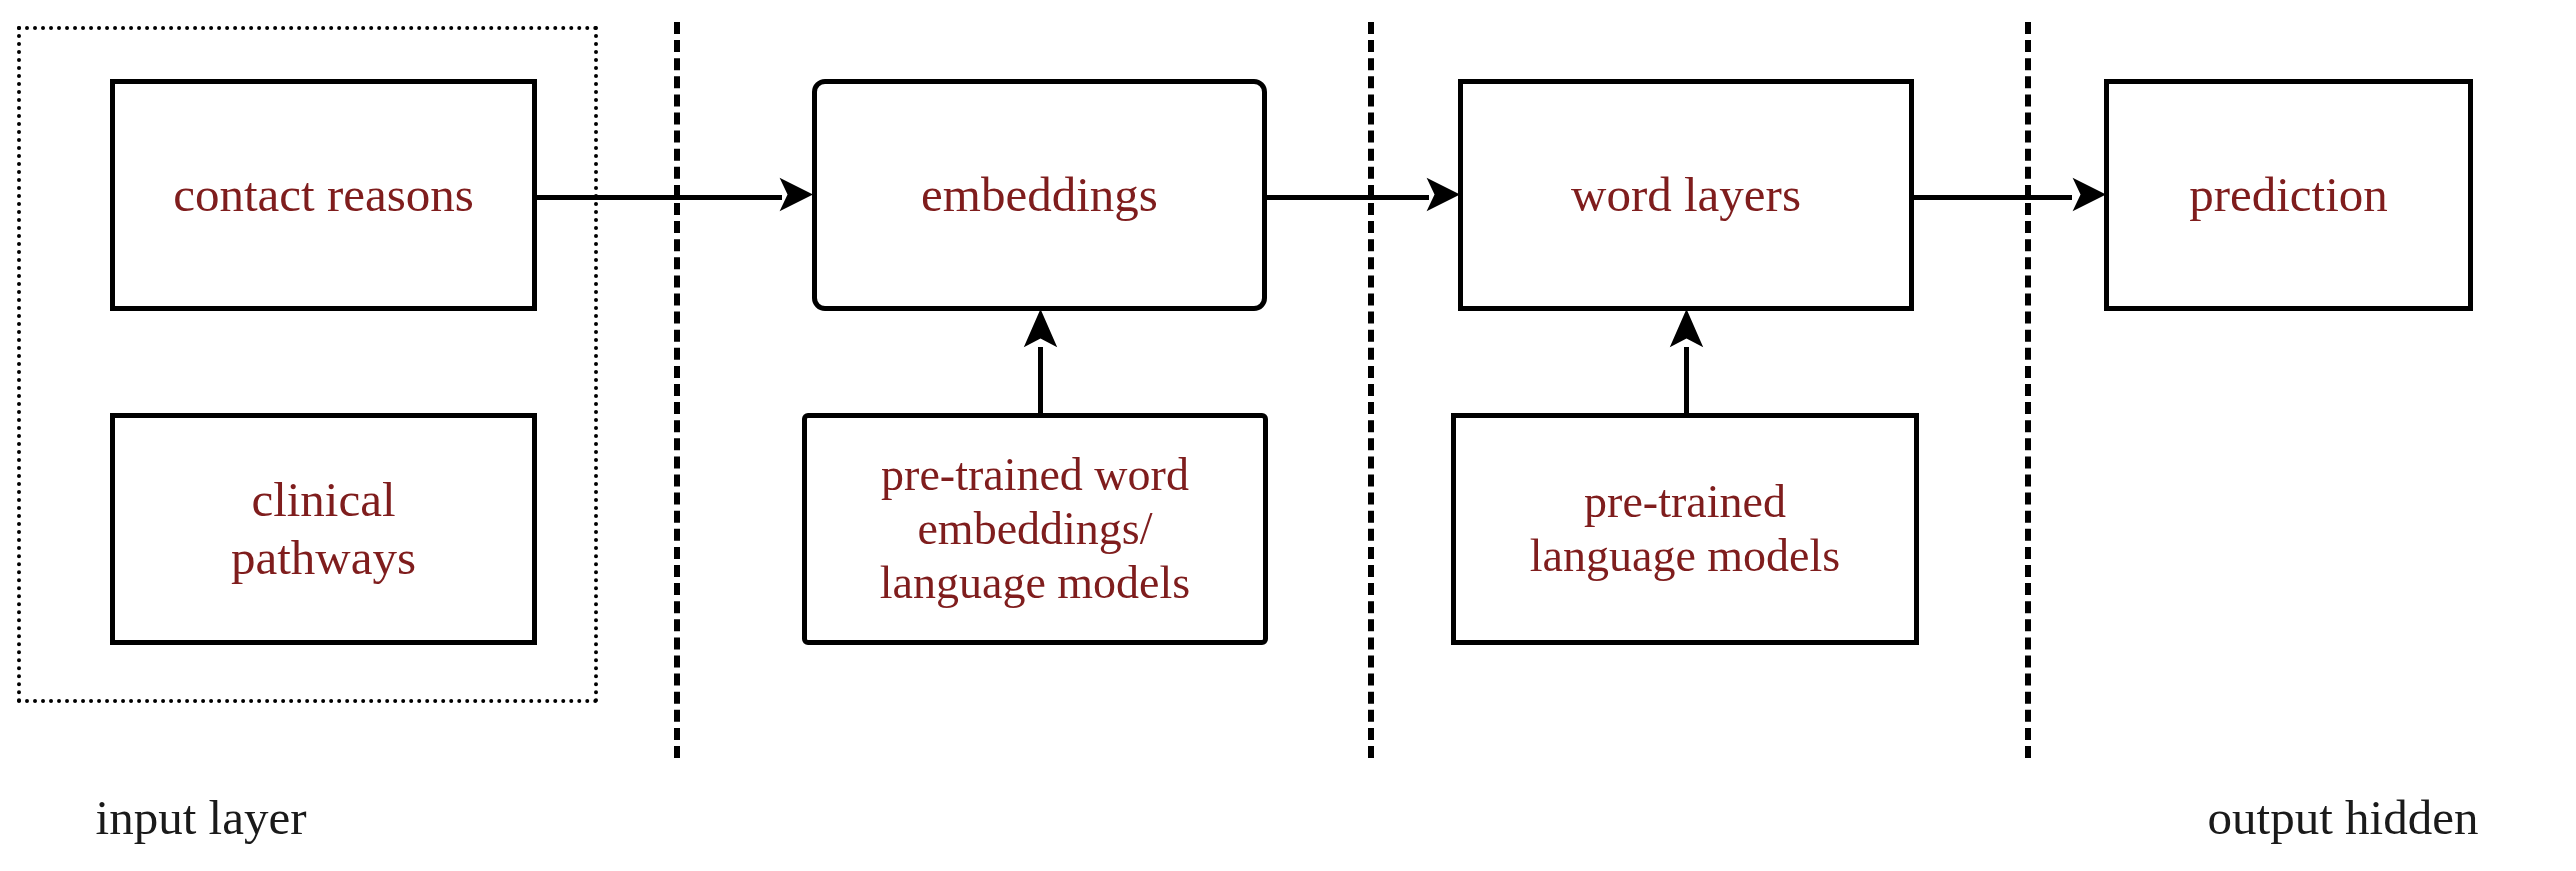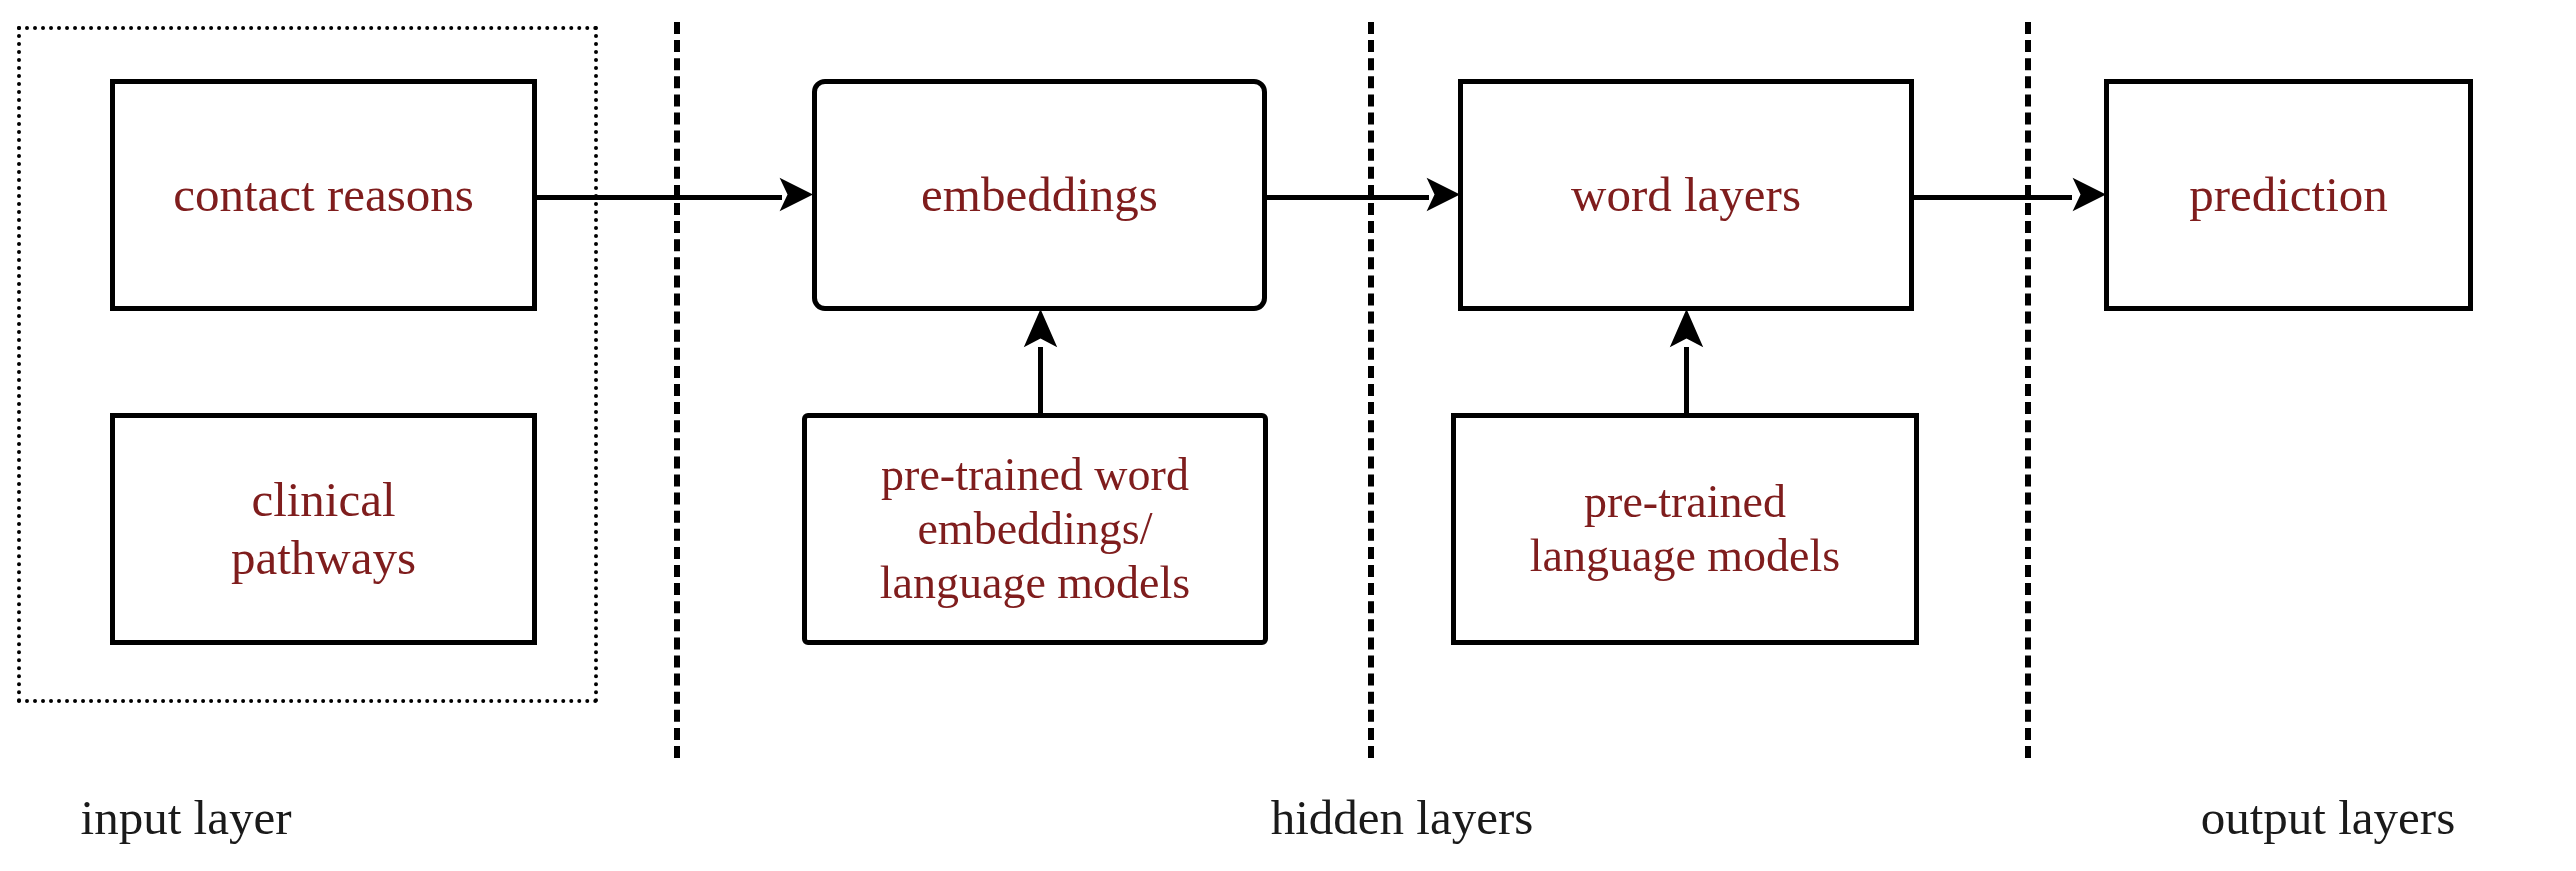--- a/index.html
+++ b/index.html
@@ -46,20 +46,21 @@
     width: 0;
     border-left: 6.3px dashed #000000;
   }
   .layer-label {
     position: absolute;
     text-align: center;
     color: #1a1a1a;
     font-size: 49px;
     line-height: 1;
     white-space: nowrap;
+    margin-left: 15px;
   }
   .conn-h {
     position: absolute;
     height: 0;
     border-top: 5.5px solid #000000;
   }
   .conn-v {
     position: absolute;
     width: 0;
     border-left: 5.5px solid #000000;
@@ -148,17 +149,16 @@
     <svg width="35" height="40" viewBox="0 0 44 50">
       <path d="M 22 0 L 43 48 L 22 37 L 1 48 Z" fill="#000000"></path>
     </svg>
   </div>
 
   <div class="divider" style="left:674px; top:22px; height:736px;"></div>
   <div class="divider" style="left:1368px; top:22px; height:736px;"></div>
   <div class="divider" style="left:2025px; top:22px; height:736px;"></div>
 
   <div class="layer-label" style="left:0px; top:793px; width:372px;">input layer</div>
-  <div class="layer-label" style="left:1212px; top:793px; width:380px;">hidden layers</div>
-  <div class="layer-label" style="left:2138px; top:793px; width:380px;">output layers</div>
+  <div class="layer-label" style="left:2138px; top:793px; width:380px;">output hidden</div>
 
 </div>
 
 
 </body></html>

